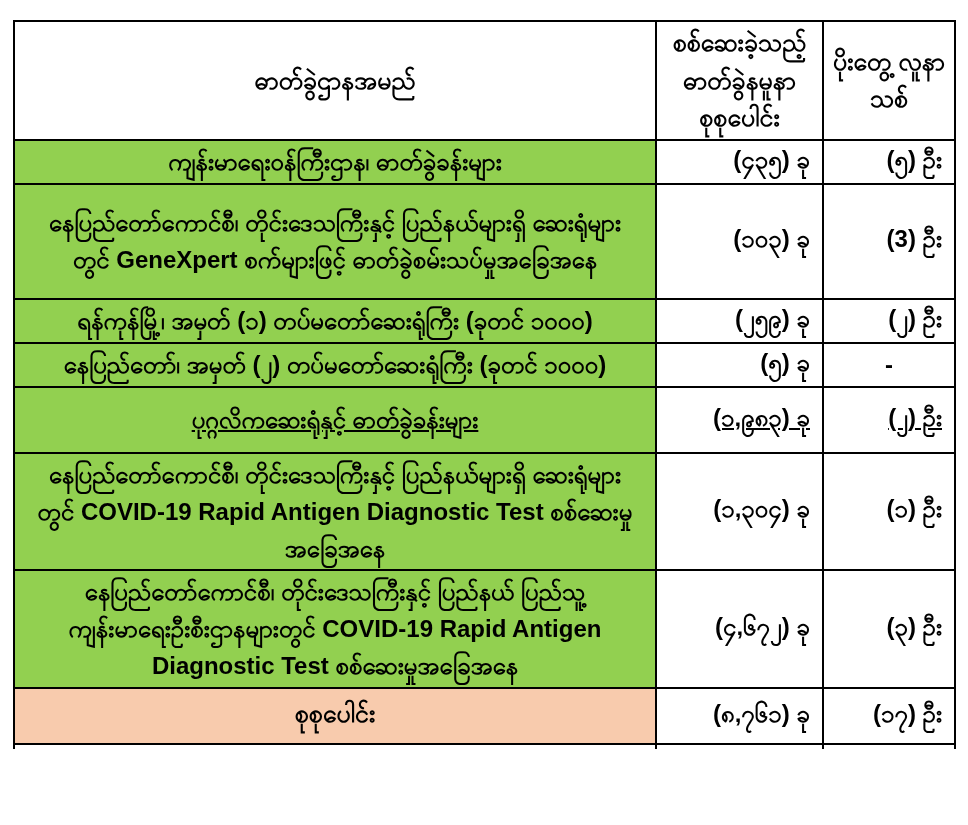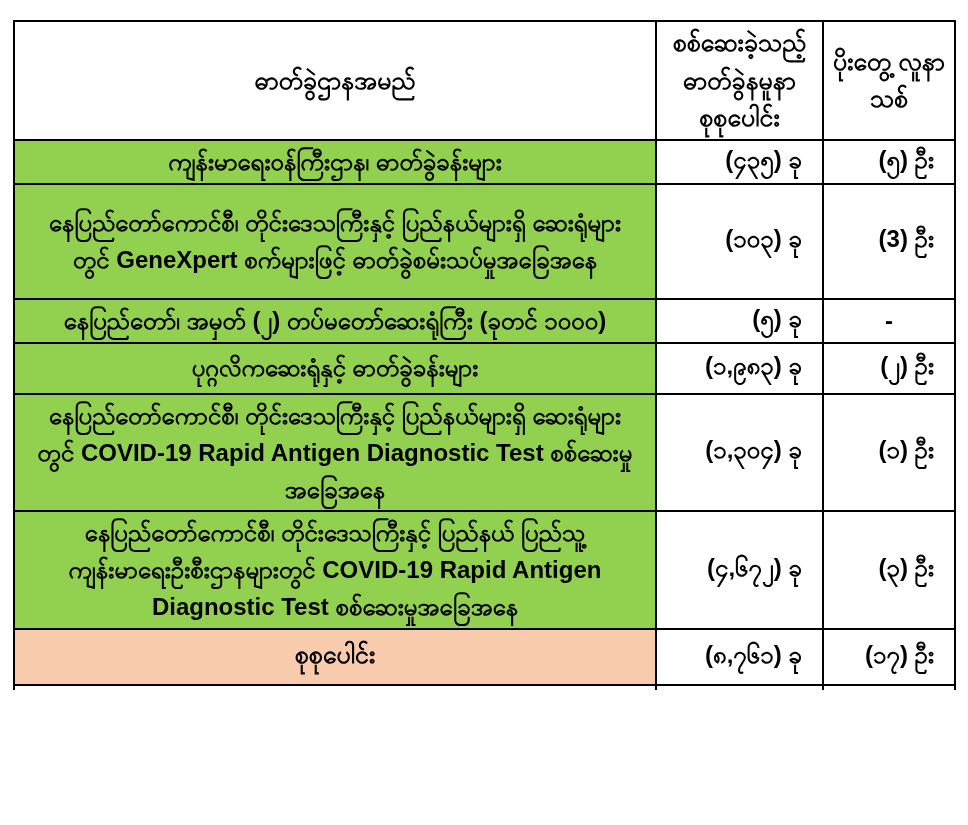--- a/index.html
+++ b/index.html
@@ -33,27 +33,27 @@
     font-weight:700;
   }
   td.name{
     background:#92D050;text-align:center;font-size:24px;line-height:1.55;
     padding:2px 20px;
   }
   td.total-name{
     background:#F8CBAD;text-align:center;font-size:25px;
   }
   td.val{
-    background:#ffffff;text-align:right;font-size:24px;padding-right:20px;
+    background:#ffffff;text-align:right;font-size:24px;padding-right:12px;
   }
   td.val.center{text-align:center;padding-right:6px;}
   tr.hdr{height:114px;}
   tr.r-short{height:44px;}
   tr.r-tall{height:115px;margin-top:44px;}
-  tr.r-med{height:51px;}
+  tr.r-med{height:66px;text-decoration:underline;}
   tr.r-total{height:56px;}
   tr.stub td{height:5px;padding:0;border-bottom:none;background:#fff;font-size:0;line-height:0;}
 </style>
 </head>
 <body>
 
 <div class="title-block">
 </div>
 
 <table class="report">
@@ -72,20 +72,25 @@
   <tbody>
     <tr class="r-short">
       <td class="name">ကျန်းမာရေးဝန်ကြီးဌာန၊ ဓာတ်ခွဲခန်းများ</td>
       <td class="val">(၄၃၅) ခု</td>
       <td class="val">(၅) ဦး</td>
     </tr>
     <tr class="r-tall">
       <td class="name">နေပြည်တော်ကောင်စီ၊ တိုင်းဒေသကြီးနှင့် ပြည်နယ်များရှိ ဆေးရုံများတွင် GeneXpert စက်များဖြင့် ဓာတ်ခွဲစမ်းသပ်မှုအခြေအနေ</td>
       <td class="val">(၁၀၃) ခု</td>
       <td class="val">(3) ဦး</td>
+    </tr>
+    <tr class="r-short">
+      <td class="name">ရန်ကုန်မြို့၊ အမှတ် (၁) တပ်မတော်ဆေးရုံကြီး (ခုတင် ၁၀၀၀)</td>
+      <td class="val">(၂၅၉) ခု</td>
+      <td class="val">(၂) ဦး</td>
     </tr>
     <tr class="r-short">
       <td class="name">နေပြည်တော်၊ အမှတ် (၂) တပ်မတော်ဆေးရုံကြီး (ခုတင် ၁၀၀၀)</td>
       <td class="val">(၅) ခု</td>
       <td class="val center">-</td>
     </tr>
     <tr class="r-med">
       <td class="name">ပုဂ္ဂလိကဆေးရုံနှင့် ဓာတ်ခွဲခန်းများ</td>
       <td class="val">(၁,၉၈၃) ခု</td>
       <td class="val">(၂) ဦး</td>

